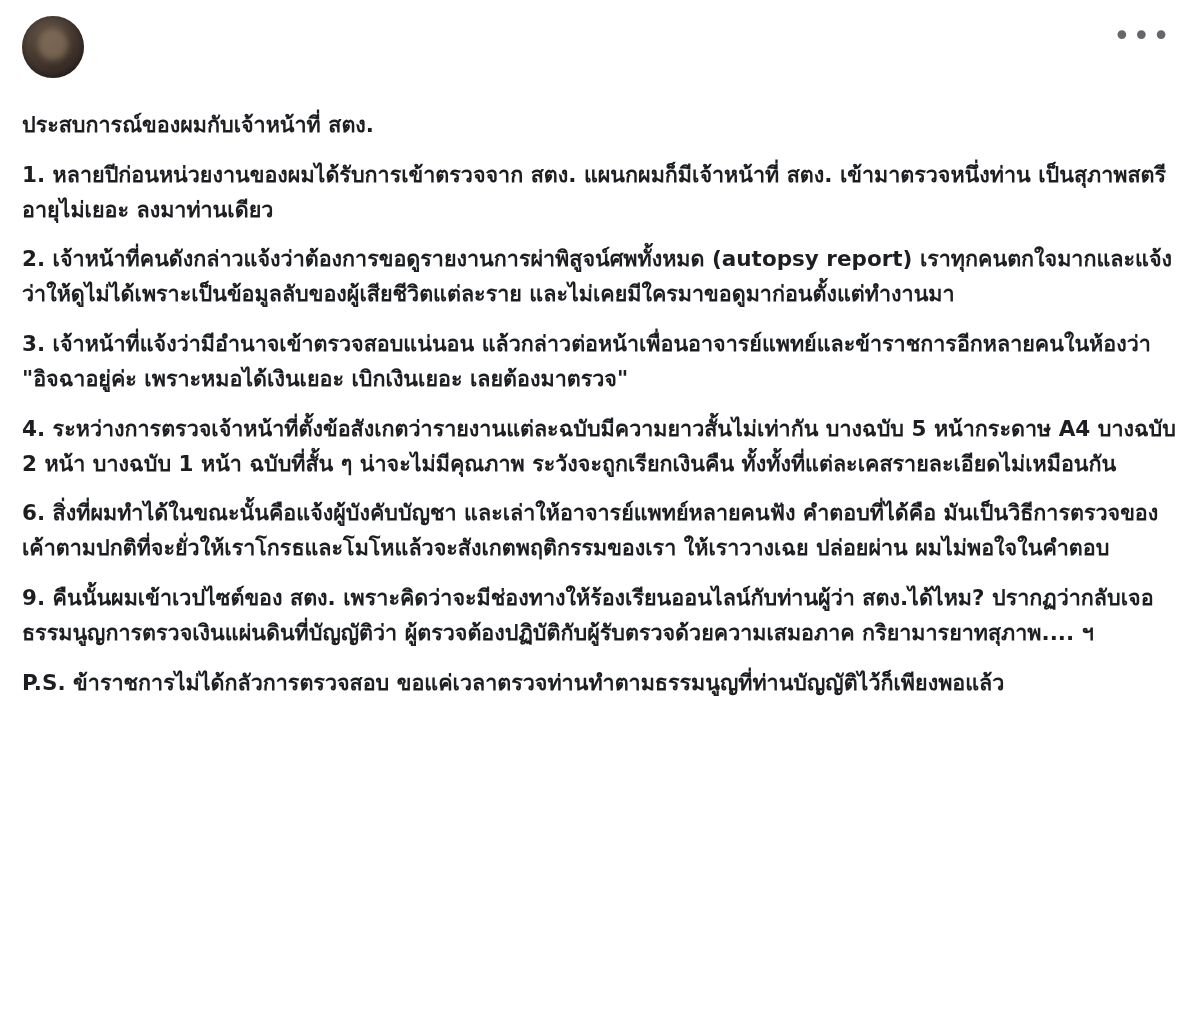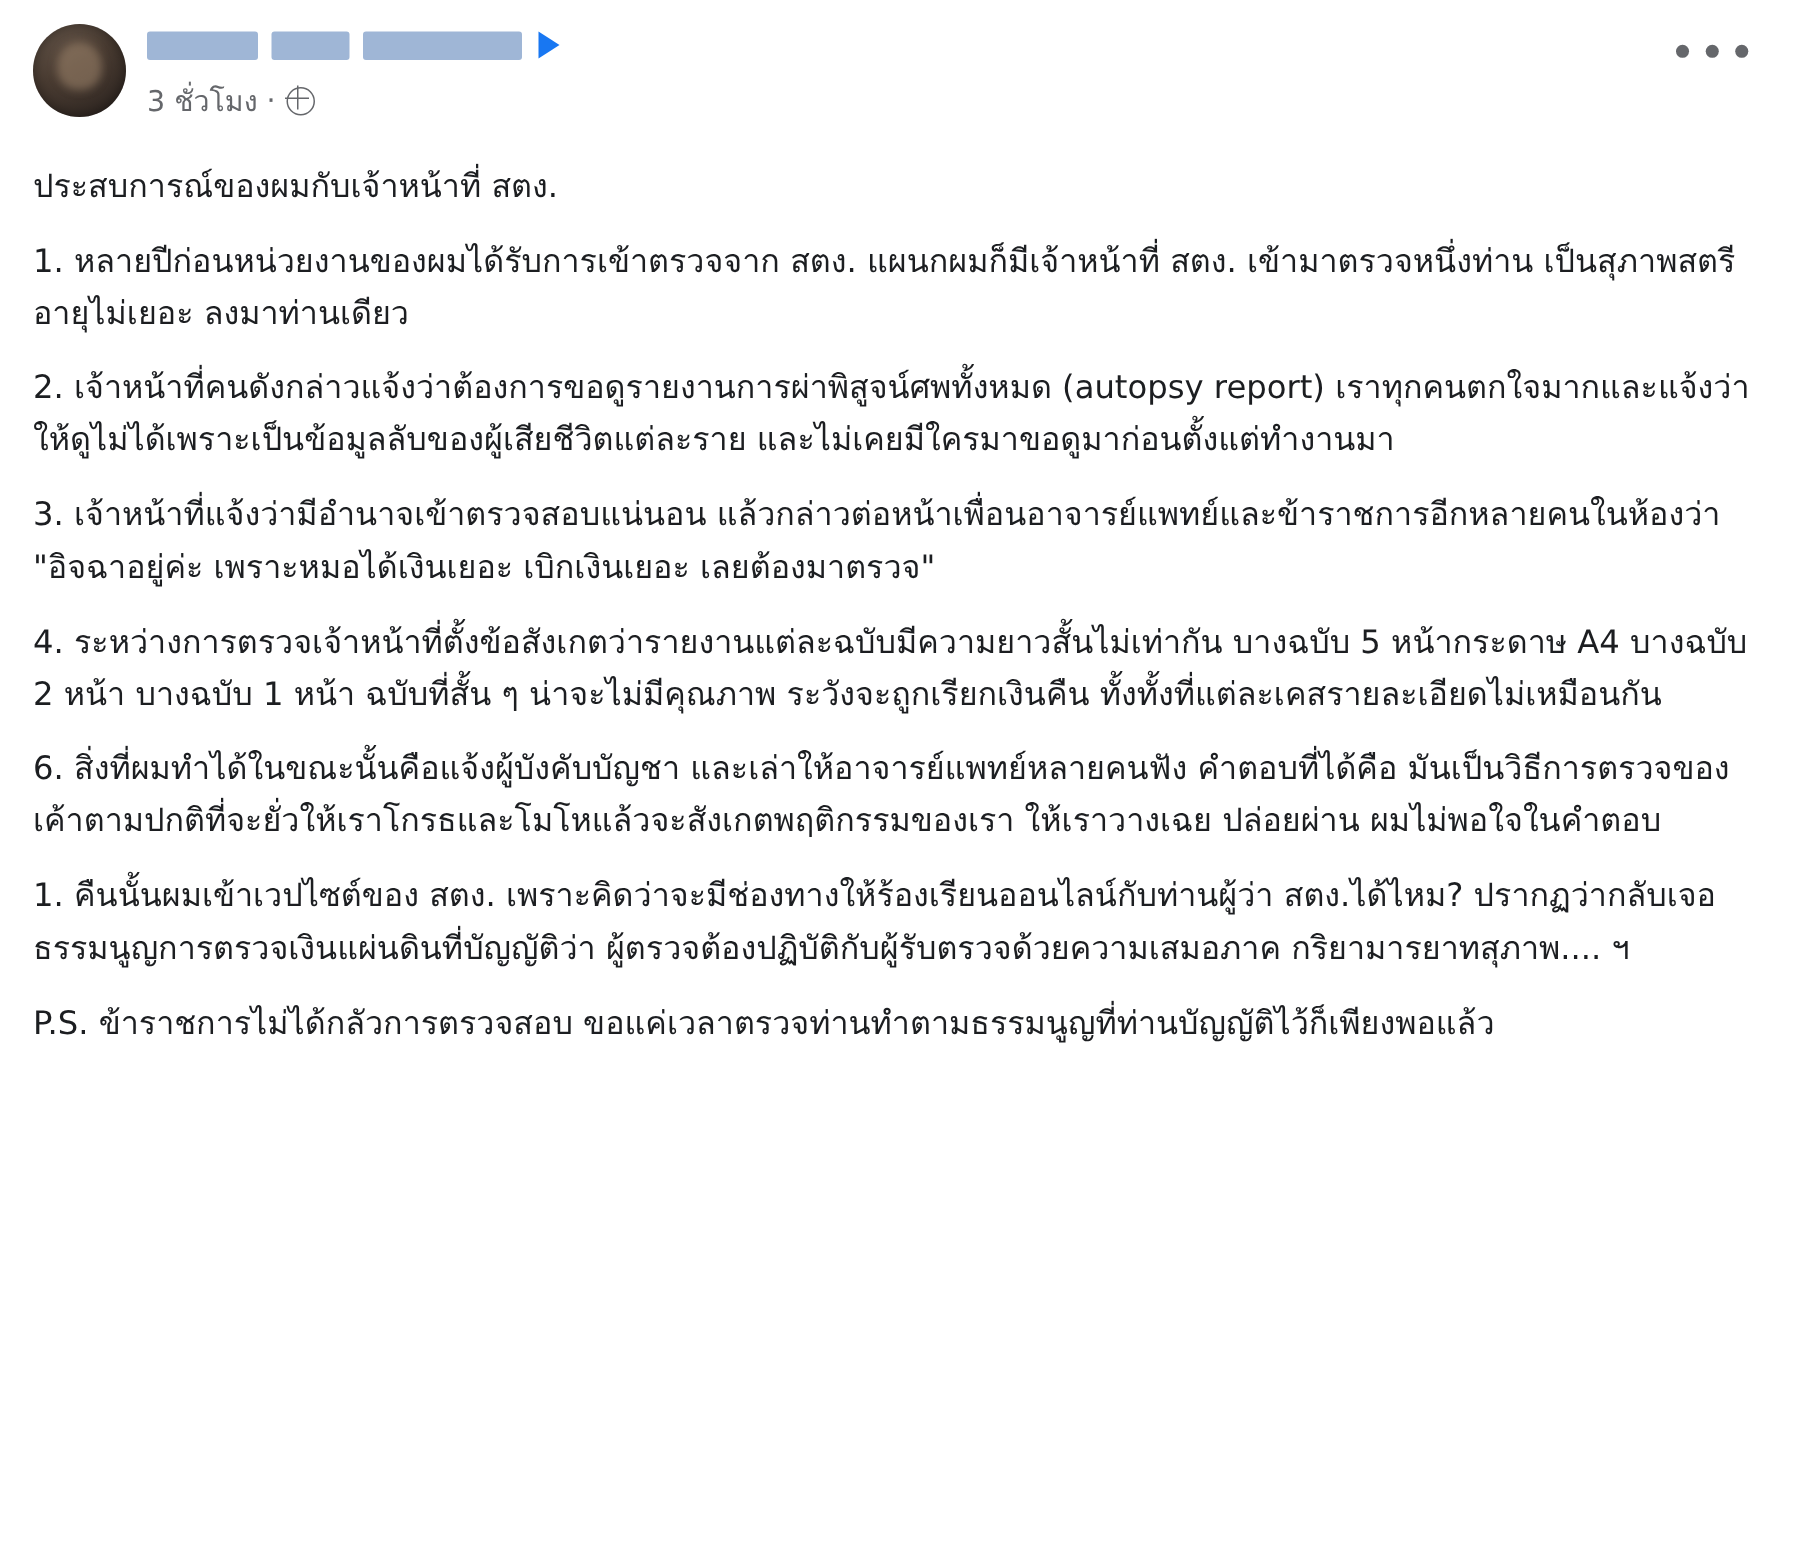--- a/index.html
+++ b/index.html
@@ -126,53 +126,41 @@
 
   
   .post-body {
     margin-top: 12px;
     font-size: 21.5px;
     line-height: 1.62;
     color: #1c1e21;
   }
   .post-body p {
     margin: 0 0 15px 0;
+    font-weight: bold;
   }
   .post-body p:last-child { margin-bottom: 16px; }
 </style>
 </head>
 <body>
 
 <div class="post">
 
   <div class="post-header">
 
     <div class="avatar"></div>
 
-    <div class="header-text">
-      <div class="name-row">
-        <span class="name-redacted w1"></span>
-        <span class="name-redacted w2"></span>
-        <span class="name-redacted w3"></span>
-        <span class="verify-badge"></span>
-      </div>
-      <div class="meta-row">
-        <span>3 ชั่วโมง</span>
-        <span class="meta-sep">·</span>
-        <span class="globe-icon"></span>
-      </div>
-    </div>
 
     <div class="more-menu">•••</div>
   </div>
 
   <div class="post-body">
     <p>ประสบการณ์ของผมกับเจ้าหน้าที่ สตง.</p>
     <p>1. หลายปีก่อนหน่วยงานของผมได้รับการเข้าตรวจจาก สตง. แผนกผมก็มีเจ้าหน้าที่ สตง. เข้ามาตรวจหนึ่งท่าน เป็นสุภาพสตรีอายุไม่เยอะ ลงมาท่านเดียว</p>
     <p>2. เจ้าหน้าที่คนดังกล่าวแจ้งว่าต้องการขอดูรายงานการผ่าพิสูจน์ศพทั้งหมด (autopsy report) เราทุกคนตกใจมากและแจ้งว่าให้ดูไม่ได้เพราะเป็นข้อมูลลับของผู้เสียชีวิตแต่ละราย และไม่เคยมีใครมาขอดูมาก่อนตั้งแต่ทำงานมา</p>
     <p>3. เจ้าหน้าที่แจ้งว่ามีอำนาจเข้าตรวจสอบแน่นอน แล้วกล่าวต่อหน้าเพื่อนอาจารย์แพทย์และข้าราชการอีกหลายคนในห้องว่า "อิจฉาอยู่ค่ะ เพราะหมอได้เงินเยอะ เบิกเงินเยอะ เลยต้องมาตรวจ"</p>
     <p>4. ระหว่างการตรวจเจ้าหน้าที่ตั้งข้อสังเกตว่ารายงานแต่ละฉบับมีความยาวสั้นไม่เท่ากัน บางฉบับ 5 หน้ากระดาษ A4 บางฉบับ 2 หน้า บางฉบับ 1 หน้า ฉบับที่สั้น ๆ น่าจะไม่มีคุณภาพ ระวังจะถูกเรียกเงินคืน ทั้งทั้งที่แต่ละเคสรายละเอียดไม่เหมือนกัน</p>
     <p>6. สิ่งที่ผมทำได้ในขณะนั้นคือแจ้งผู้บังคับบัญชา และเล่าให้อาจารย์แพทย์หลายคนฟัง คำตอบที่ได้คือ มันเป็นวิธีการตรวจของเค้าตามปกติที่จะยั่วให้เราโกรธและโมโหแล้วจะสังเกตพฤติกรรมของเรา ให้เราวางเฉย ปล่อยผ่าน ผมไม่พอใจในคำตอบ</p>
-    <p>1. คืนนั้นผมเข้าเวปไซต์ของ สตง. เพราะคิดว่าจะมีช่องทางให้ร้องเรียนออนไลน์กับท่านผู้ว่า สตง.ได้ไหม? ปรากฏว่ากลับเจอธรรมนูญการตรวจเงินแผ่นดินที่บัญญัติว่า ผู้ตรวจต้องปฏิบัติกับผู้รับตรวจด้วยความเสมอภาค กริยามารยาทสุภาพ.... ฯ</p>
+    <p>9. คืนนั้นผมเข้าเวปไซต์ของ สตง. เพราะคิดว่าจะมีช่องทางให้ร้องเรียนออนไลน์กับท่านผู้ว่า สตง.ได้ไหม? ปรากฏว่ากลับเจอธรรมนูญการตรวจเงินแผ่นดินที่บัญญัติว่า ผู้ตรวจต้องปฏิบัติกับผู้รับตรวจด้วยความเสมอภาค กริยามารยาทสุภาพ.... ฯ</p>
     <p>P.S. ข้าราชการไม่ได้กลัวการตรวจสอบ ขอแค่เวลาตรวจท่านทำตามธรรมนูญที่ท่านบัญญัติไว้ก็เพียงพอแล้ว</p>
   </div>
 
 </div>
 
 </body></html>

